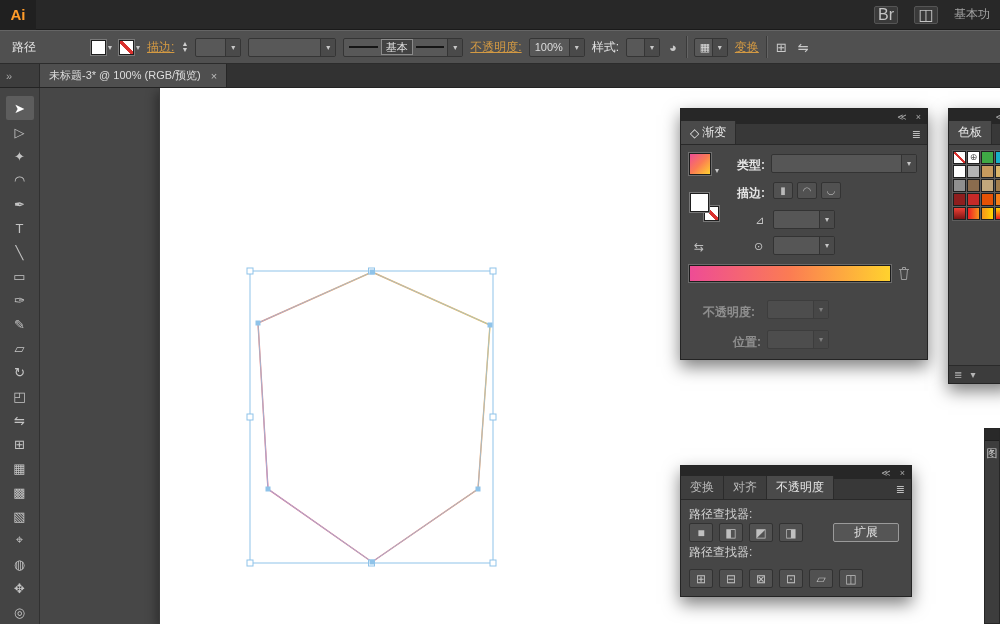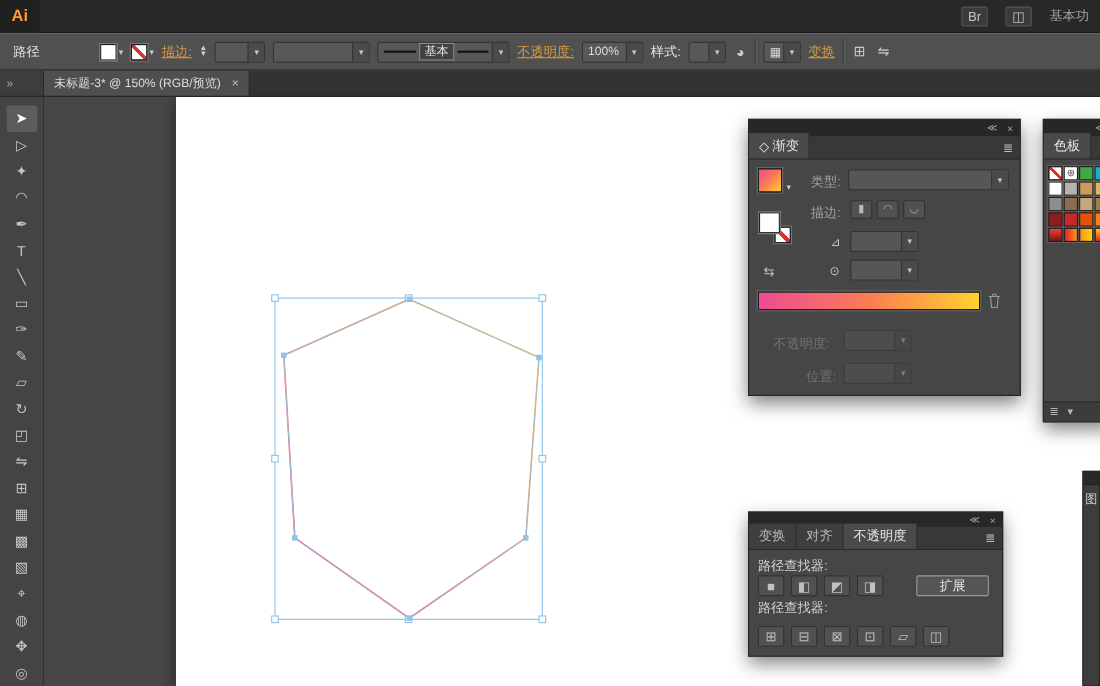--- a/index.html
+++ b/index.html
@@ -6,21 +6,21 @@
   html,body { width:1000px; height:624px; overflow:hidden; }
   body { font-family:"Liberation Sans","DejaVu Sans",sans-serif; font-size:12px; color:#d6d6d6; background:#454545; }
   #app { position:relative; width:1000px; height:624px; overflow:hidden; background:#454545; }
 
   
   #menubar { position:absolute; top:0; left:0; right:0; height:30px; background:#282828; border-bottom:1px solid #1a1a1a; display:flex; align-items:center; z-index:40; }
   .logo { width:36px; height:30px; background:#202020; color:#ff9c2a; font-weight:bold; font-size:15px; display:flex; align-items:center; justify-content:center; }
   .menu-items { display:flex; height:30px; align-items:center; }
   .menu-item { padding:0 9px; line-height:30px; color:#d8d8d8; cursor:default; white-space:nowrap; }
   .menubar-right { margin-left:auto; display:flex; align-items:center; gap:16px; }
-  .mb-icon { min-width:24px; height:18px; padding:0 3px; background:#3a3a3a; border:1px solid #555; color:#c4c4c4; font-size:12px; text-align:center; line-height:16px; border-radius:2px; }
+  .mb-icon { min-width:24px; height:18px; padding:0 3px; background:#3a3a3a; border:1px solid #555; color:#c4c4c4; font-size:16px; text-align:center; line-height:16px; border-radius:2px; }
   .workspace-label { color:#a3a3a3; white-space:nowrap; width:46px; overflow:hidden; }
 
   
   #controlbar { position:absolute; top:30px; left:0; right:0; height:34px; background:#505050; border-top:1px solid #656565; border-bottom:1px solid #2c2c2c; display:flex; align-items:center; gap:7px; padding:0 12px; z-index:40; }
   .cb-label { color:#e2e2e2; white-space:nowrap; }
   #controlbar .cb-label:first-child { width:72px; }
   .cb-link { color:#d49a43; text-decoration:underline; white-space:nowrap; cursor:pointer; }
   .swatch-ctrl { display:flex; align-items:center; gap:2px; }
   .swatch-box { width:15px; height:15px; background:#ffffff; border:1px solid #1e1e1e; box-shadow:0 0 0 1px #7a7a7a; }
   .swatch-box.none { background:linear-gradient(45deg,#ffffff 42%,#d9312e 42%,#d9312e 58%,#ffffff 58%); }
@@ -60,21 +60,21 @@
   .panel-menu { position:absolute; right:6px; top:4px; color:#bdbdbd; font-size:11px; }
   .dd { position:relative; height:19px; background:#565656; border:1px solid #333333; border-radius:2px; }
   .dd .dd-btn { position:absolute; right:0; top:0; bottom:0; width:15px; background:#4a4a4a; border-left:1px solid #333333; color:#c6c6c6; font-size:8px; display:flex; align-items:center; justify-content:center; }
   .disabled { opacity:0.45; }
 
   
   #gradient-panel { left:680px; top:108px; width:248px; height:252px; }
   .gp-body { position:relative; height:214px; }
   .gp-thumb { position:absolute; left:8px; top:8px; width:22px; height:22px; border:1px solid #1e1e1e; box-shadow:0 0 0 1px #6e6e6e; }
   .gp-thumb-arrow { position:absolute; left:34px; top:21px; font-size:8px; color:#c8c8c8; }
-  .gp-lbl { position:absolute; color:#a3a3a3; }
+  .gp-lbl { position:absolute; color:#e5e5e5;font-weight:bold; }
   .gp-type-dd { position:absolute; left:90px; top:9px; width:146px; }
   .gp-stroke-btns { position:absolute; left:92px; top:37px; display:flex; gap:4px; }
   .gp-icon-btn { width:20px; height:17px; background:#515151; border:1px solid #333; color:#b9b9b9; font-size:10px; display:flex; align-items:center; justify-content:center; border-radius:2px; }
   .gp-proxy-fill { position:absolute; left:9px; top:48px; width:19px; height:19px; background:#ffffff; border:1px solid #1e1e1e; box-shadow:0 0 0 1px #777; z-index:2; }
   .gp-proxy-stroke { position:absolute; left:23px; top:61px; width:15px; height:15px; background:linear-gradient(45deg,#ffffff 40%,#d9312e 40%,#d9312e 60%,#ffffff 60%); border:1px solid #1e1e1e; box-shadow:0 0 0 1px #777; z-index:1; }
   .gp-angle-icon { position:absolute; left:74px; top:69px; color:#c4c4c4; font-size:11px; }
   .gp-angle-dd { position:absolute; left:92px; top:65px; width:62px; }
   .gp-reverse-icon { position:absolute; left:13px; top:95px; color:#bdbdbd; font-size:12px; }
   .gp-aspect-icon { position:absolute; left:73px; top:95px; color:#c4c4c4; font-size:11px; }
   .gp-aspect-dd { position:absolute; left:92px; top:91px; width:62px; }
@@ -168,21 +168,21 @@
     <span class="cb-sep"></span>
     <span class="cb-icon">⊞</span>
     <span class="cb-icon">⇋</span>
   </div>
 
   <div id="tabstrip">
     <div class="ts-toolhead">
         <span>»</span>
       </div>
     <div class="doc-tab">
-      <span class="doc-tab-title">未标题-3* @ 150% (RGB/预览)</span>
+      <span class="doc-tab-title">未标题-3* @ 100% (RGB/预览)</span>
       <span class="doc-tab-close">×</span>
     </div>
   </div>
 
   <div id="canvas">
     <div class="artboard"></div>
     <svg id="shape-svg" width="960" height="536" viewBox="0 0 960 536">
         <defs>
           <linearGradient id="sg" x1="0" y1="1" x2="1" y2="0">
             <stop offset="0%" stop-color="#e84f93"></stop>

